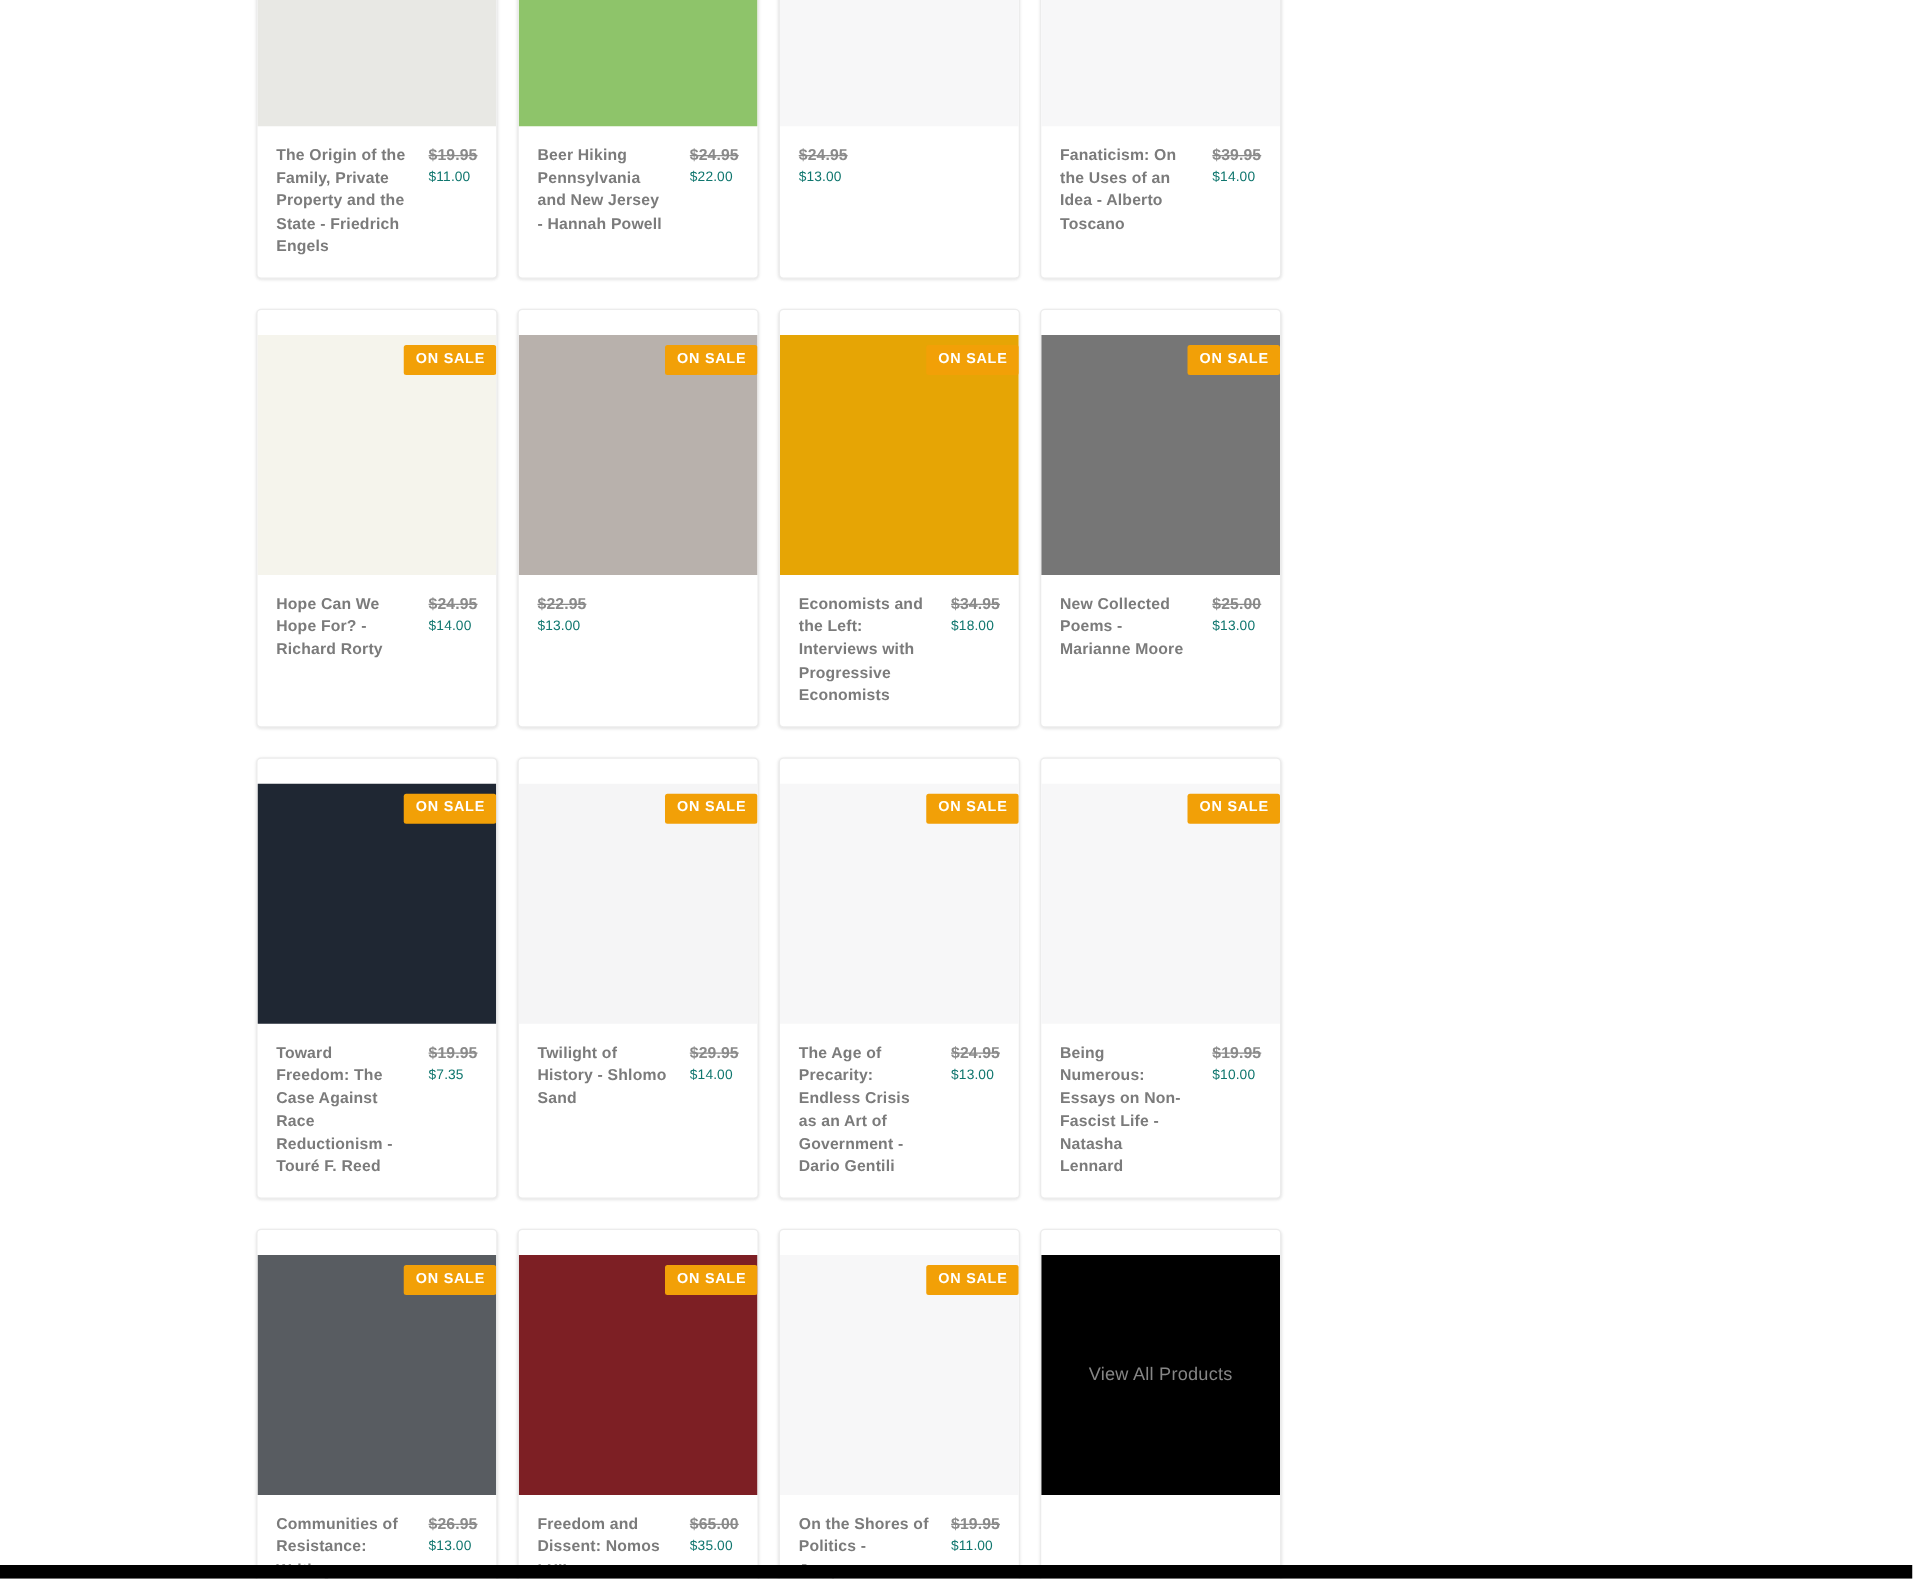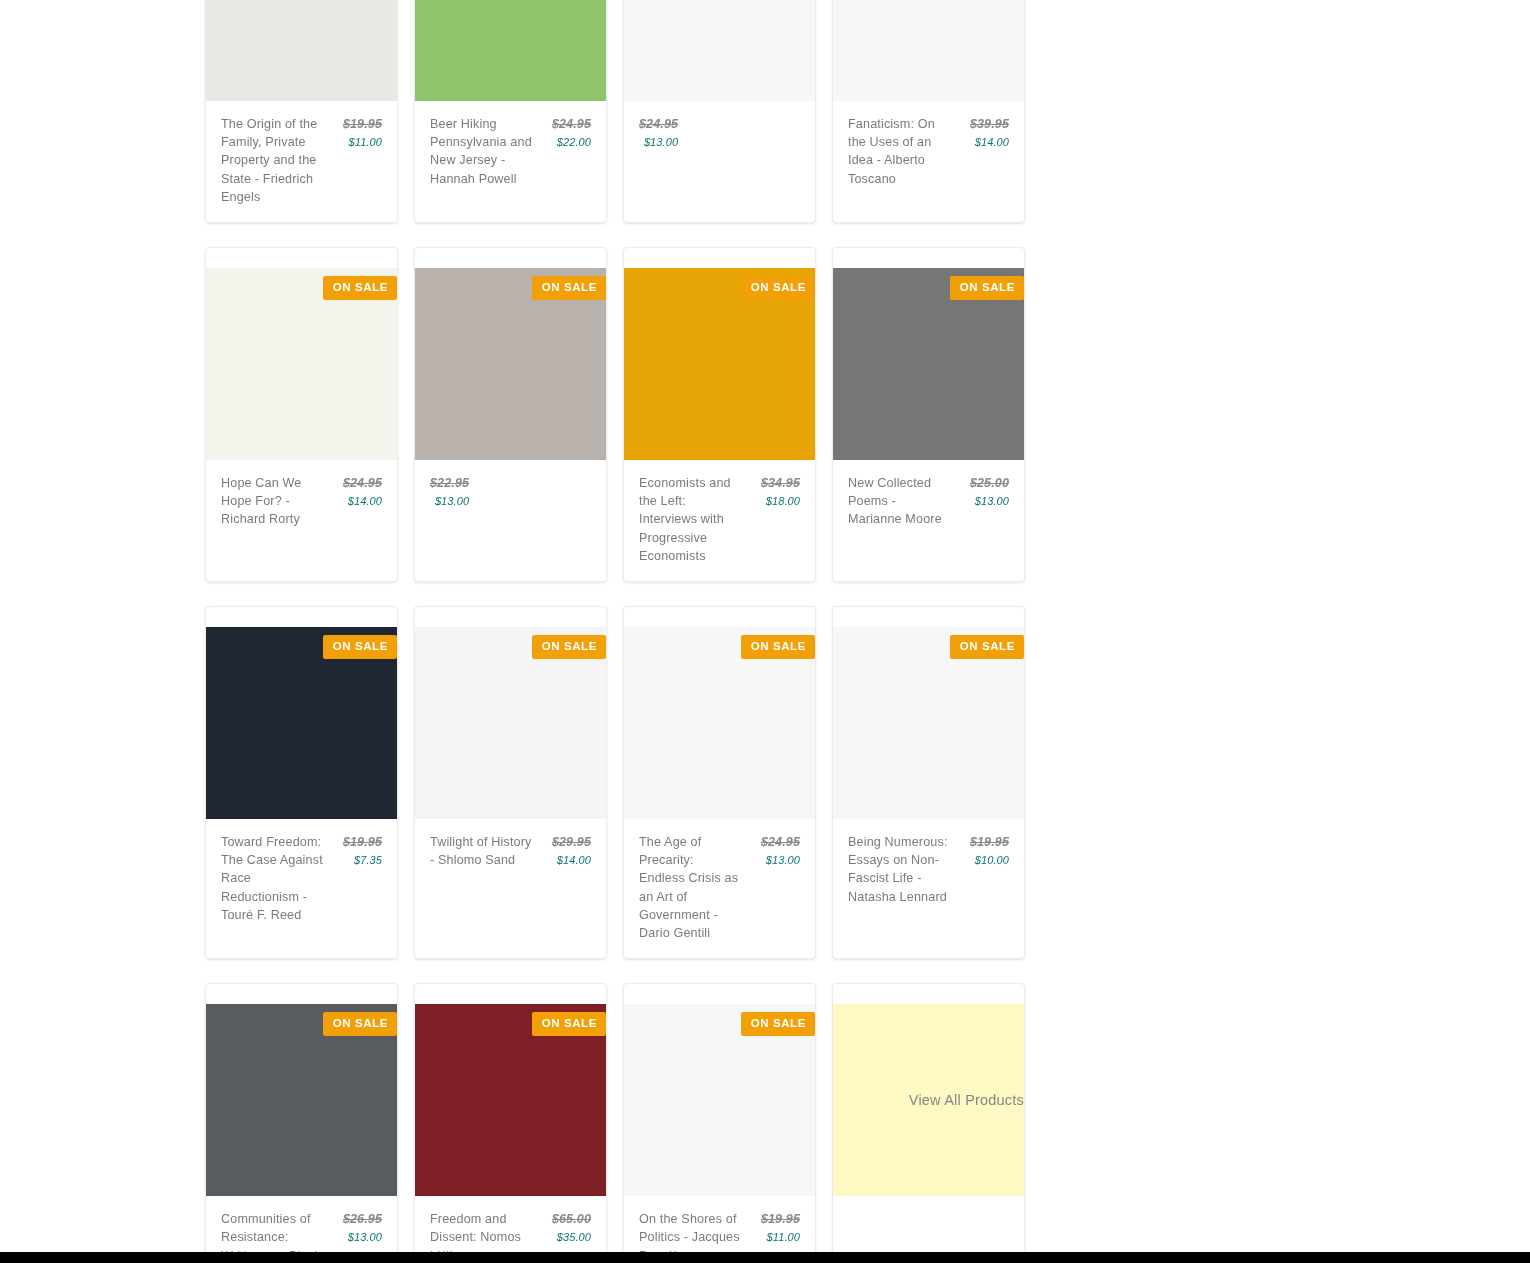--- a/index.html
+++ b/index.html
@@ -74,31 +74,30 @@
     justify-content: space-between;
     gap: 6px;
     min-height: 96px;
     box-sizing: border-box;
   }
 
   .card-title {
     font-size: 12.6px;
     line-height: 18.2px;
     color: #7b7b7b;
-    font-weight: normal;
+    font-weight: bold;
     letter-spacing: 0.15px;
     max-width: 104px;
     word-wrap: break-word;
   }
 
   .price-col {
-    text-align: right;
+    text-align: left;
     flex: 0 0 auto;
     padding-top: 0px;
-    font-style: italic;
   }
   .price-old {
     display: block;
     font-size: 12.6px;
     line-height: 18.2px;
     color: #8a8a8a;
     font-weight: bold;
     text-decoration: line-through;
     letter-spacing: 0.1px;
   }
@@ -303,21 +302,21 @@
         </div>
         <div class="card-body">
           <div class="card-title">On the Shores of Politics - Jacques Rancière</div>
           <div class="price-col">
             <span class="price-old">$19.95</span>
             <span class="price-new">$11.00</span>
           </div>
         </div>
       </div>
       <div class="product-card viewall-card">
-        <div class="card-image" style="background: #fef9c3; justify-content: flex-end;">
+        <div class="card-image" style="background: #000000;">
           <span class="viewall-label">View All Products</span>
         </div>
         <div class="card-body"></div>
       </div>
     </div>
 </div>
 
 <div id="bottom-bar"></div>
 
 </body></html>

